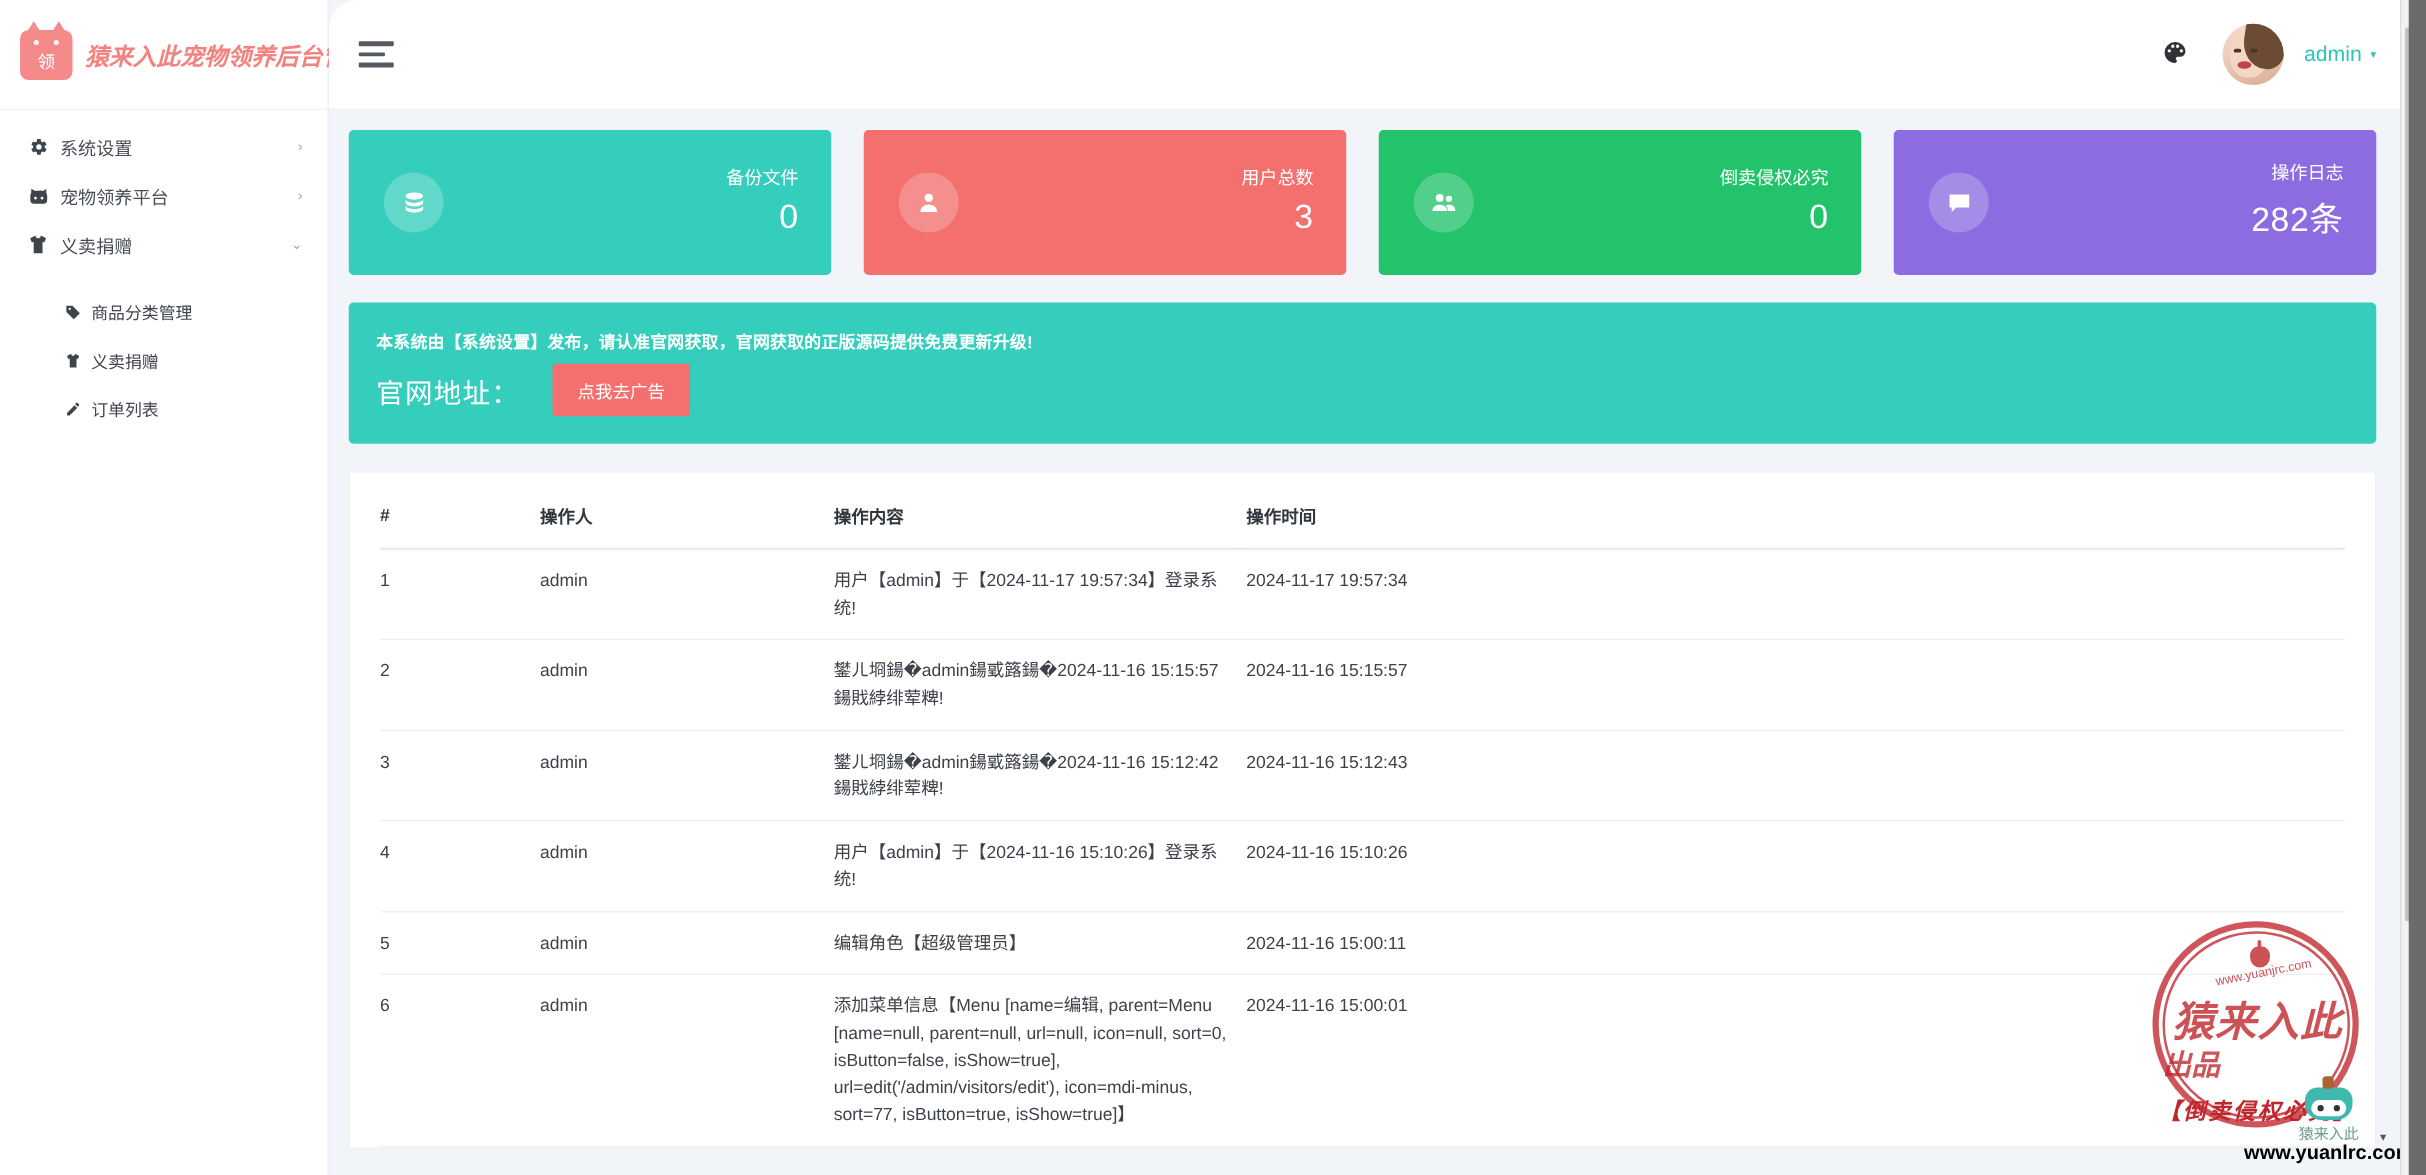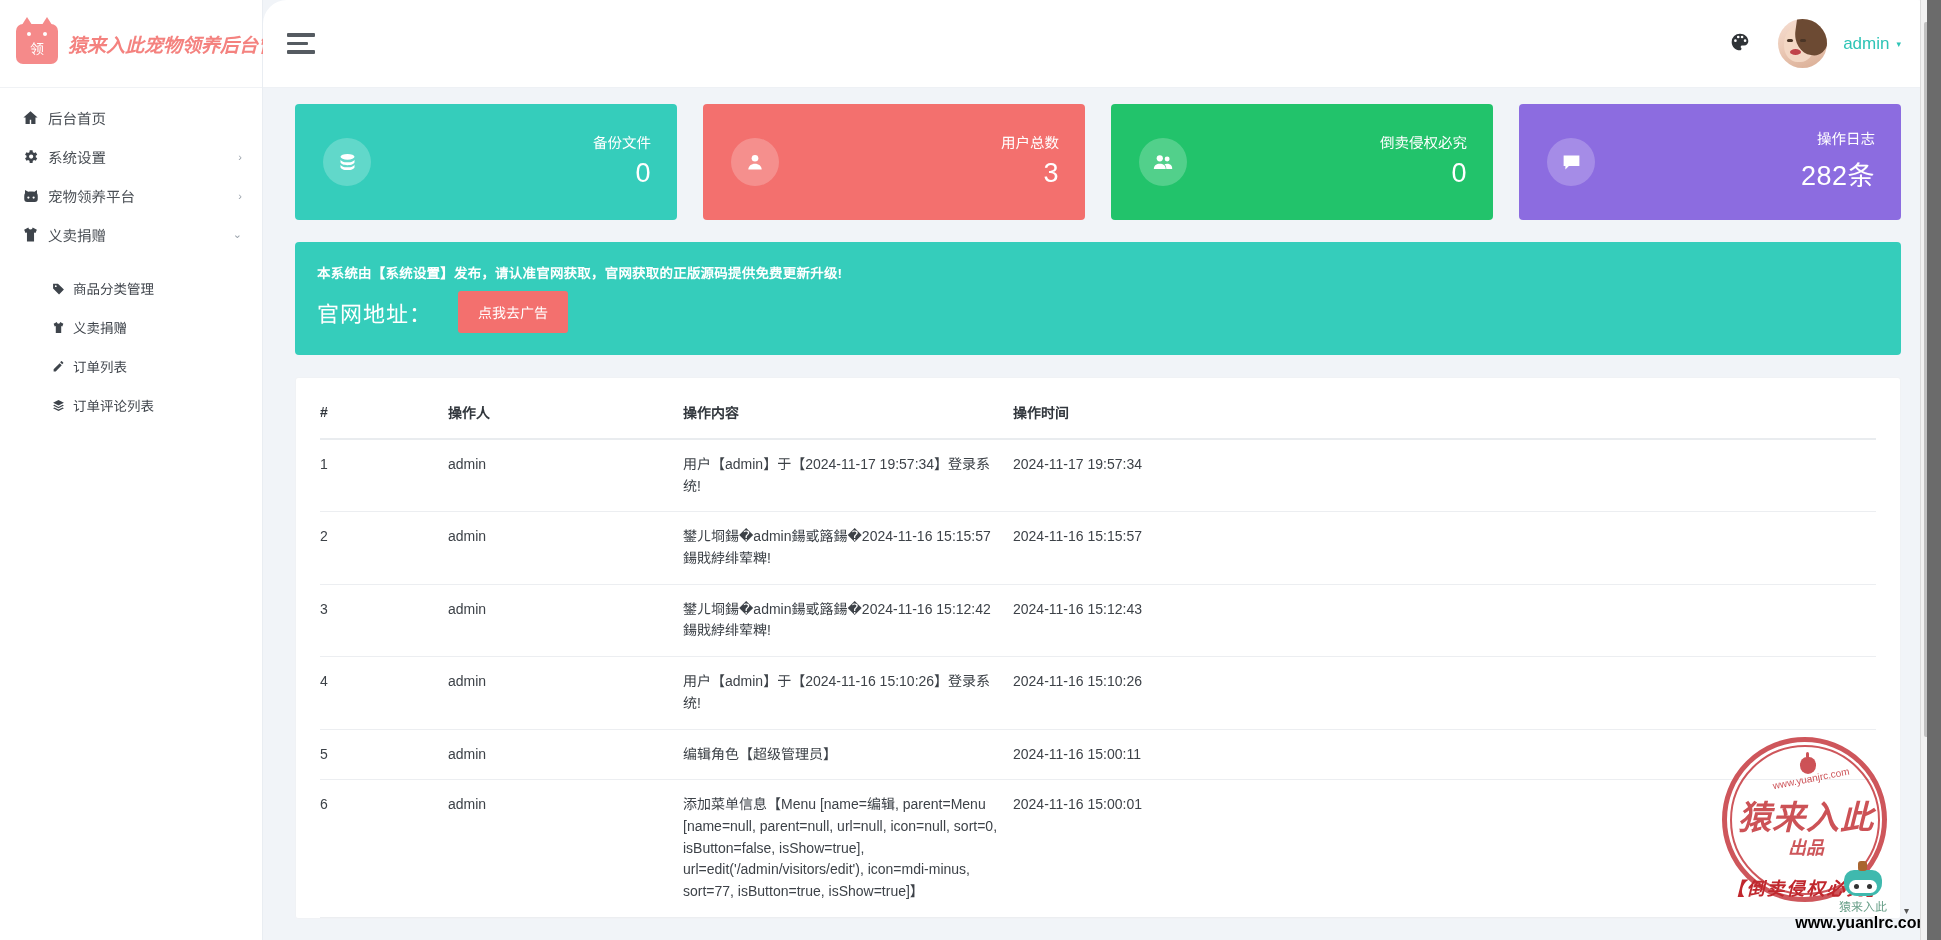--- a/index.html
+++ b/index.html
@@ -101,21 +101,21 @@
   .avatar .face {
     position:absolute; left:6px; top:7px; width:30px;height:36px;
     background:#f3d7c4; border-radius:50% 50% 45% 45%;
   }
   .avatar .lip { position:absolute; left:12px; top:30px; width:11px;height:6px;background:#c0434a;border-radius:50%; }
   .avatar .eye2 { position:absolute; top:20px; width:6px;height:3px;background:#4a3526;border-radius:2px; }
   .avatar .eye2.a{ left:9px; } .avatar .eye2.b{ left:22px; }
   .admin-name { color:#2ec4b6; font-size:17px; cursor:pointer; display:flex; align-items:center; gap:7px; }
   .admin-name .dn { font-size:9px; }
 
-  .content { flex:1; overflow:hidden; padding: 16px 40px 0 32px; position:relative; }
+  .content { flex:1; overflow:hidden; padding: 16px 40px 0 16px; position:relative; }
 
   
   .cards { display:flex; gap: 26px; }
   .card {
     flex:1; height: 116px; border-radius: 4px;
     display:flex; align-items:center; padding: 0 26px 0 28px;
     color:#fff; position:relative; cursor:pointer;
   }
   .card .circle {
     width: 48px; height:48px; border-radius:50%;
@@ -178,23 +178,23 @@
     position:absolute; width: 165px; height: 165px; top: 8px; left: 18px;
     border-radius:50%; border: 5px solid #c0272d; opacity:.78;
   }
   .stamp .ring.inner { width: 150px; height:150px; top:16px; left:26px; border-width:2px; }
   .stamp .st-main {
     position:absolute; top: 62px; left: 26px; width: 152px; text-align:center;
     font-family:"Liberation Serif","DejaVu Serif",serif; font-weight:bold; font-style:italic;
     font-size: 33px; color:#c0272d; opacity:.8; letter-spacing: 1px;
   }
   .stamp .st-sub {
-    position:absolute; top: 104px; left: 26px; width: 152px; text-align:center;
+    position:absolute; top: 104px; left: 26px; width: 152px; text-align:left;
     font-family:"Liberation Serif","DejaVu Serif",serif; font-weight:bold; font-style:italic;
-    font-size: 18px; color:#c0272d; opacity:.78;
+    font-size: 23px; color:#c0272d; opacity:.78;
   }
   .stamp .st-url {
     position:absolute; top: 44px; left: 52px; width:110px; text-align:center;
     font-size: 10px; color:#c0272d; opacity:.8; transform: rotate(-11deg);
   }
   .stamp .st-apple {
     position:absolute; top: 28px; left: 96px; width: 16px; height: 17px;
     background:#c0272d; opacity:.8; border-radius: 48% 48% 55% 55%;
   }
   .stamp .st-apple::before{
@@ -254,28 +254,20 @@
         <span class="ear-l"></span>
           <span class="ear-r"></span>
         <span class="eye l"></span>
           <span class="eye r"></span>
         <span class="lm-text">领</span>
       </div>
       <div class="logo-text">猿来入此宠物领养后台管理</div>
     </div>
 
     <nav class="nav">
-      <div class="nav-item">
-        <span class="nav-ic">
-          <svg width="17" height="17" viewBox="0 0 24 24" fill="#3e444b">
-              <path d="M12 3 2 12h3v9h6v-6h2v6h6v-9h3z"></path>
-            </svg>
-        </span>
-        <span class="nav-label">后台首页</span>
-      </div>
 
       <div class="nav-item">
         <span class="nav-ic">
           <svg width="17" height="17" viewBox="0 0 24 24" fill="#3e444b">
               <path d="M19.4 13a7.8 7.8 0 0 0 0-2l2.1-1.6-2-3.5-2.5 1a7.6 7.6 0 0 0-1.7-1L14.9 3h-4l-.4 2.9c-.6.25-1.2.6-1.7 1l-2.5-1-2 3.5L6.4 11a7.8 7.8 0 0 0 0 2l-2.1 1.6 2 3.5 2.5-1c.5.4 1.1.75 1.7 1l.4 2.9h4l.4-2.9c.6-.25 1.2-.6 1.7-1l2.5 1 2-3.5zM12.9 15a3 3 0 1 1 0-6 3 3 0 0 1 0 6z"></path>
             </svg>
         </span>
         <span class="nav-label">系统设置</span>
         <span class="caret">›</span>
       </div>
@@ -325,28 +317,20 @@
       <div class="sub-item">
         <span class="sub-ic">
           <svg width="13" height="13" viewBox="0 0 24 24" fill="#3e444b">
               <path d="M3 17.2V21h3.8L18 9.8 14.2 6zm17.7-12.5-2.4-2.4a1 1 0 0 0-1.4 0L15 4.2 18.8 8l1.9-1.9a1 1 0 0 0 0-1.4z"></path>
             </svg>
         </span>
         <span>订单列表</span>
       </div>
       <div class="sub-gap"></div>
 
-      <div class="sub-item">
-        <span class="sub-ic">
-          <svg width="13" height="13" viewBox="0 0 24 24" fill="#3e444b">
-              <path d="M12 2 2 7l10 5 10-5zM2 12l10 5 10-5-2.4-1.2L12 14.6 4.4 10.8zM2 17l10 5 10-5-2.4-1.2L12 19.6 4.4 15.8z"></path>
-            </svg>
-        </span>
-        <span>订单评论列表</span>
-      </div>
     </nav>
   </aside>
 
   <section class="main">
 
     <header class="topbar">
       <div class="burger">
           <i></i>
           <i></i>
           <i></i>

